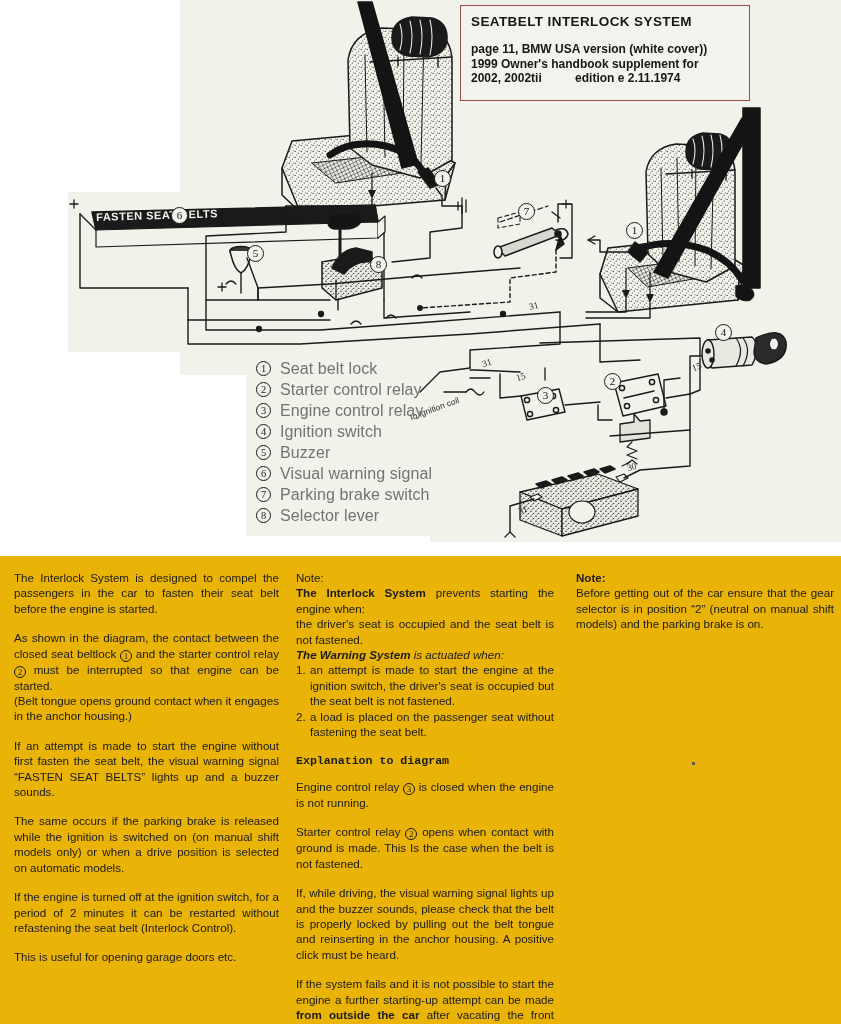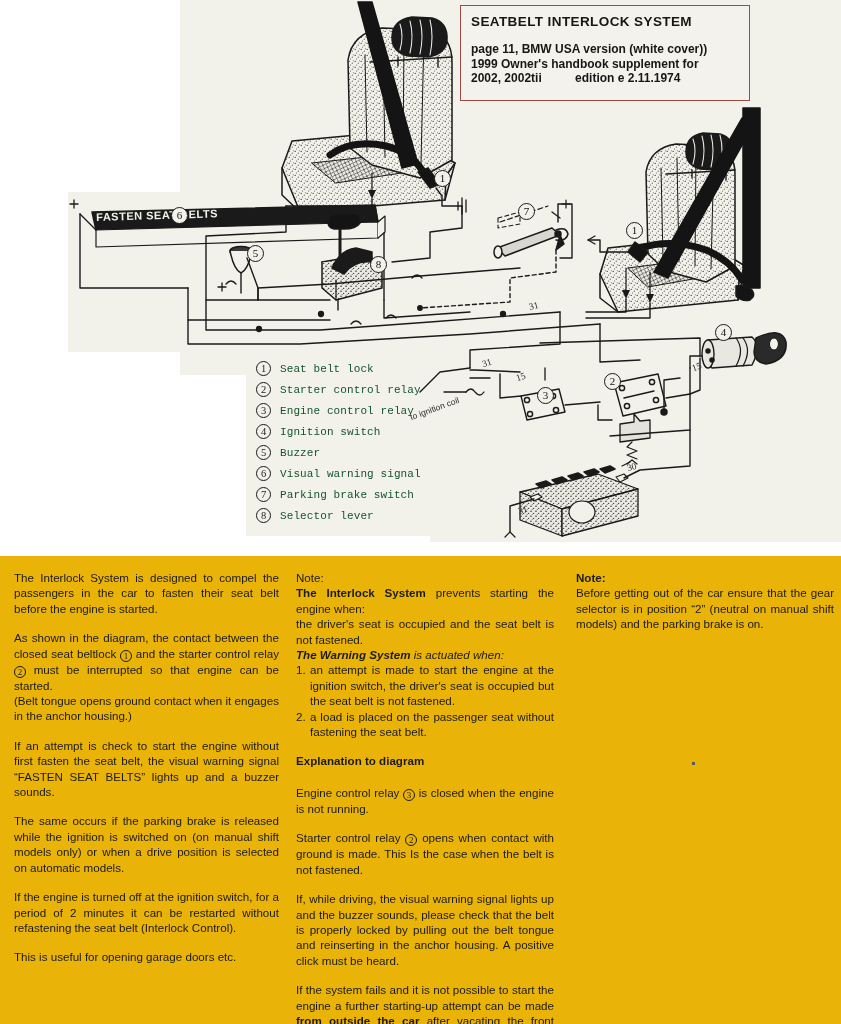--- a/index.html
+++ b/index.html
@@ -70,22 +70,22 @@
     flex: 0 0 auto;
     width: 15px; height: 15px;
     border: 1.2px solid #1a1a1a;
     border-radius: 50%;
     font-size: 10.5px; line-height: 13px;
     text-align: center; color: #1a1a1a;
     margin-right: 9px;
     font-family: "Liberation Serif", serif;
   }
   .legend-label {
-    font-size: 11px; color: #14532d;
-    font-family: Liberation Mono, monospace;
+    font-size: 16px; color: #737373;
+    font-family: Liberation Sans, sans-serif;
     letter-spacing: .1px;
   }
 
   
   .callout {
     position: absolute;
     width: 17px; height: 17px;
     border: 1.3px solid #1a1a1a;
     border-radius: 50%;
     background: #f2f1ea;
@@ -458,21 +458,21 @@
   <div id="text-region" class="cols">
 
     <div class="col" id="col-left">
       <p>The Interlock System is designed to compel the passengers in the car to fasten their seat belt before the engine is started.</p>
 
       <p style="margin-bottom:0;">
         <span>As shown in the diagram, the contact between the closed seat beltlock </span><span class="inline-circ">1</span><span> and the starter control relay </span><span class="inline-circ">2</span><span> must be interrupted so that engine can be started.</span>
       </p>
       <p>(Belt tongue opens ground contact when it engages in the anchor housing.)</p>
 
-      <p>If an attempt is check to start the engine without first fasten the seat belt, the visual warning signal “FASTEN SEAT BELTS” lights up and a buzzer sounds.</p>
+      <p>If an attempt is made to start the engine without first fasten the seat belt, the visual warning signal “FASTEN SEAT BELTS” lights up and a buzzer sounds.</p>
       <p>The same occurs if the parking brake is released while the ignition is switched on (on manual shift models only) or when a drive position is selected on automatic models.</p>
       <p>If the engine is turned off at the ignition switch, for a period of 2 minutes it can be restarted without refastening the seat belt (Interlock Control).</p>
       <p>This is useful for opening garage doors etc.</p>
     </div>
 
     <div class="col" id="col-mid">
       <p style="margin-bottom:0;">Note:</p>
       <p style="margin-bottom:0;">
         <b>The Interlock System</b><span> prevents starting the engine when:</span>
       </p>
@@ -484,21 +484,21 @@
         <li>
           <span class="n">1.</span>
           <span class="t">an attempt is made to start the engine at the ignition switch, the driver's seat is occupied but the seat belt is not fastened.</span>
         </li>
         <li>
           <span class="n">2.</span>
           <span class="t">a load is placed on the passenger seat without fastening the seat belt.</span>
         </li>
       </ul>
 
-      <p style="margin-bottom:16px;">
+      <p style="margin-bottom:10px;font-family:Liberation Mono, monospace;">
         <b>Explanation to diagram</b>
       </p>
       <p>
         <span>Engine control relay </span><span class="inline-circ">3</span><span> is closed when the engine is not running.</span>
       </p>
 
       <p>
         <span>Starter control relay </span><span class="inline-circ">2</span><span> opens when contact with ground is made. This Is the case when the belt is not fastened.</span>
       </p>
 

